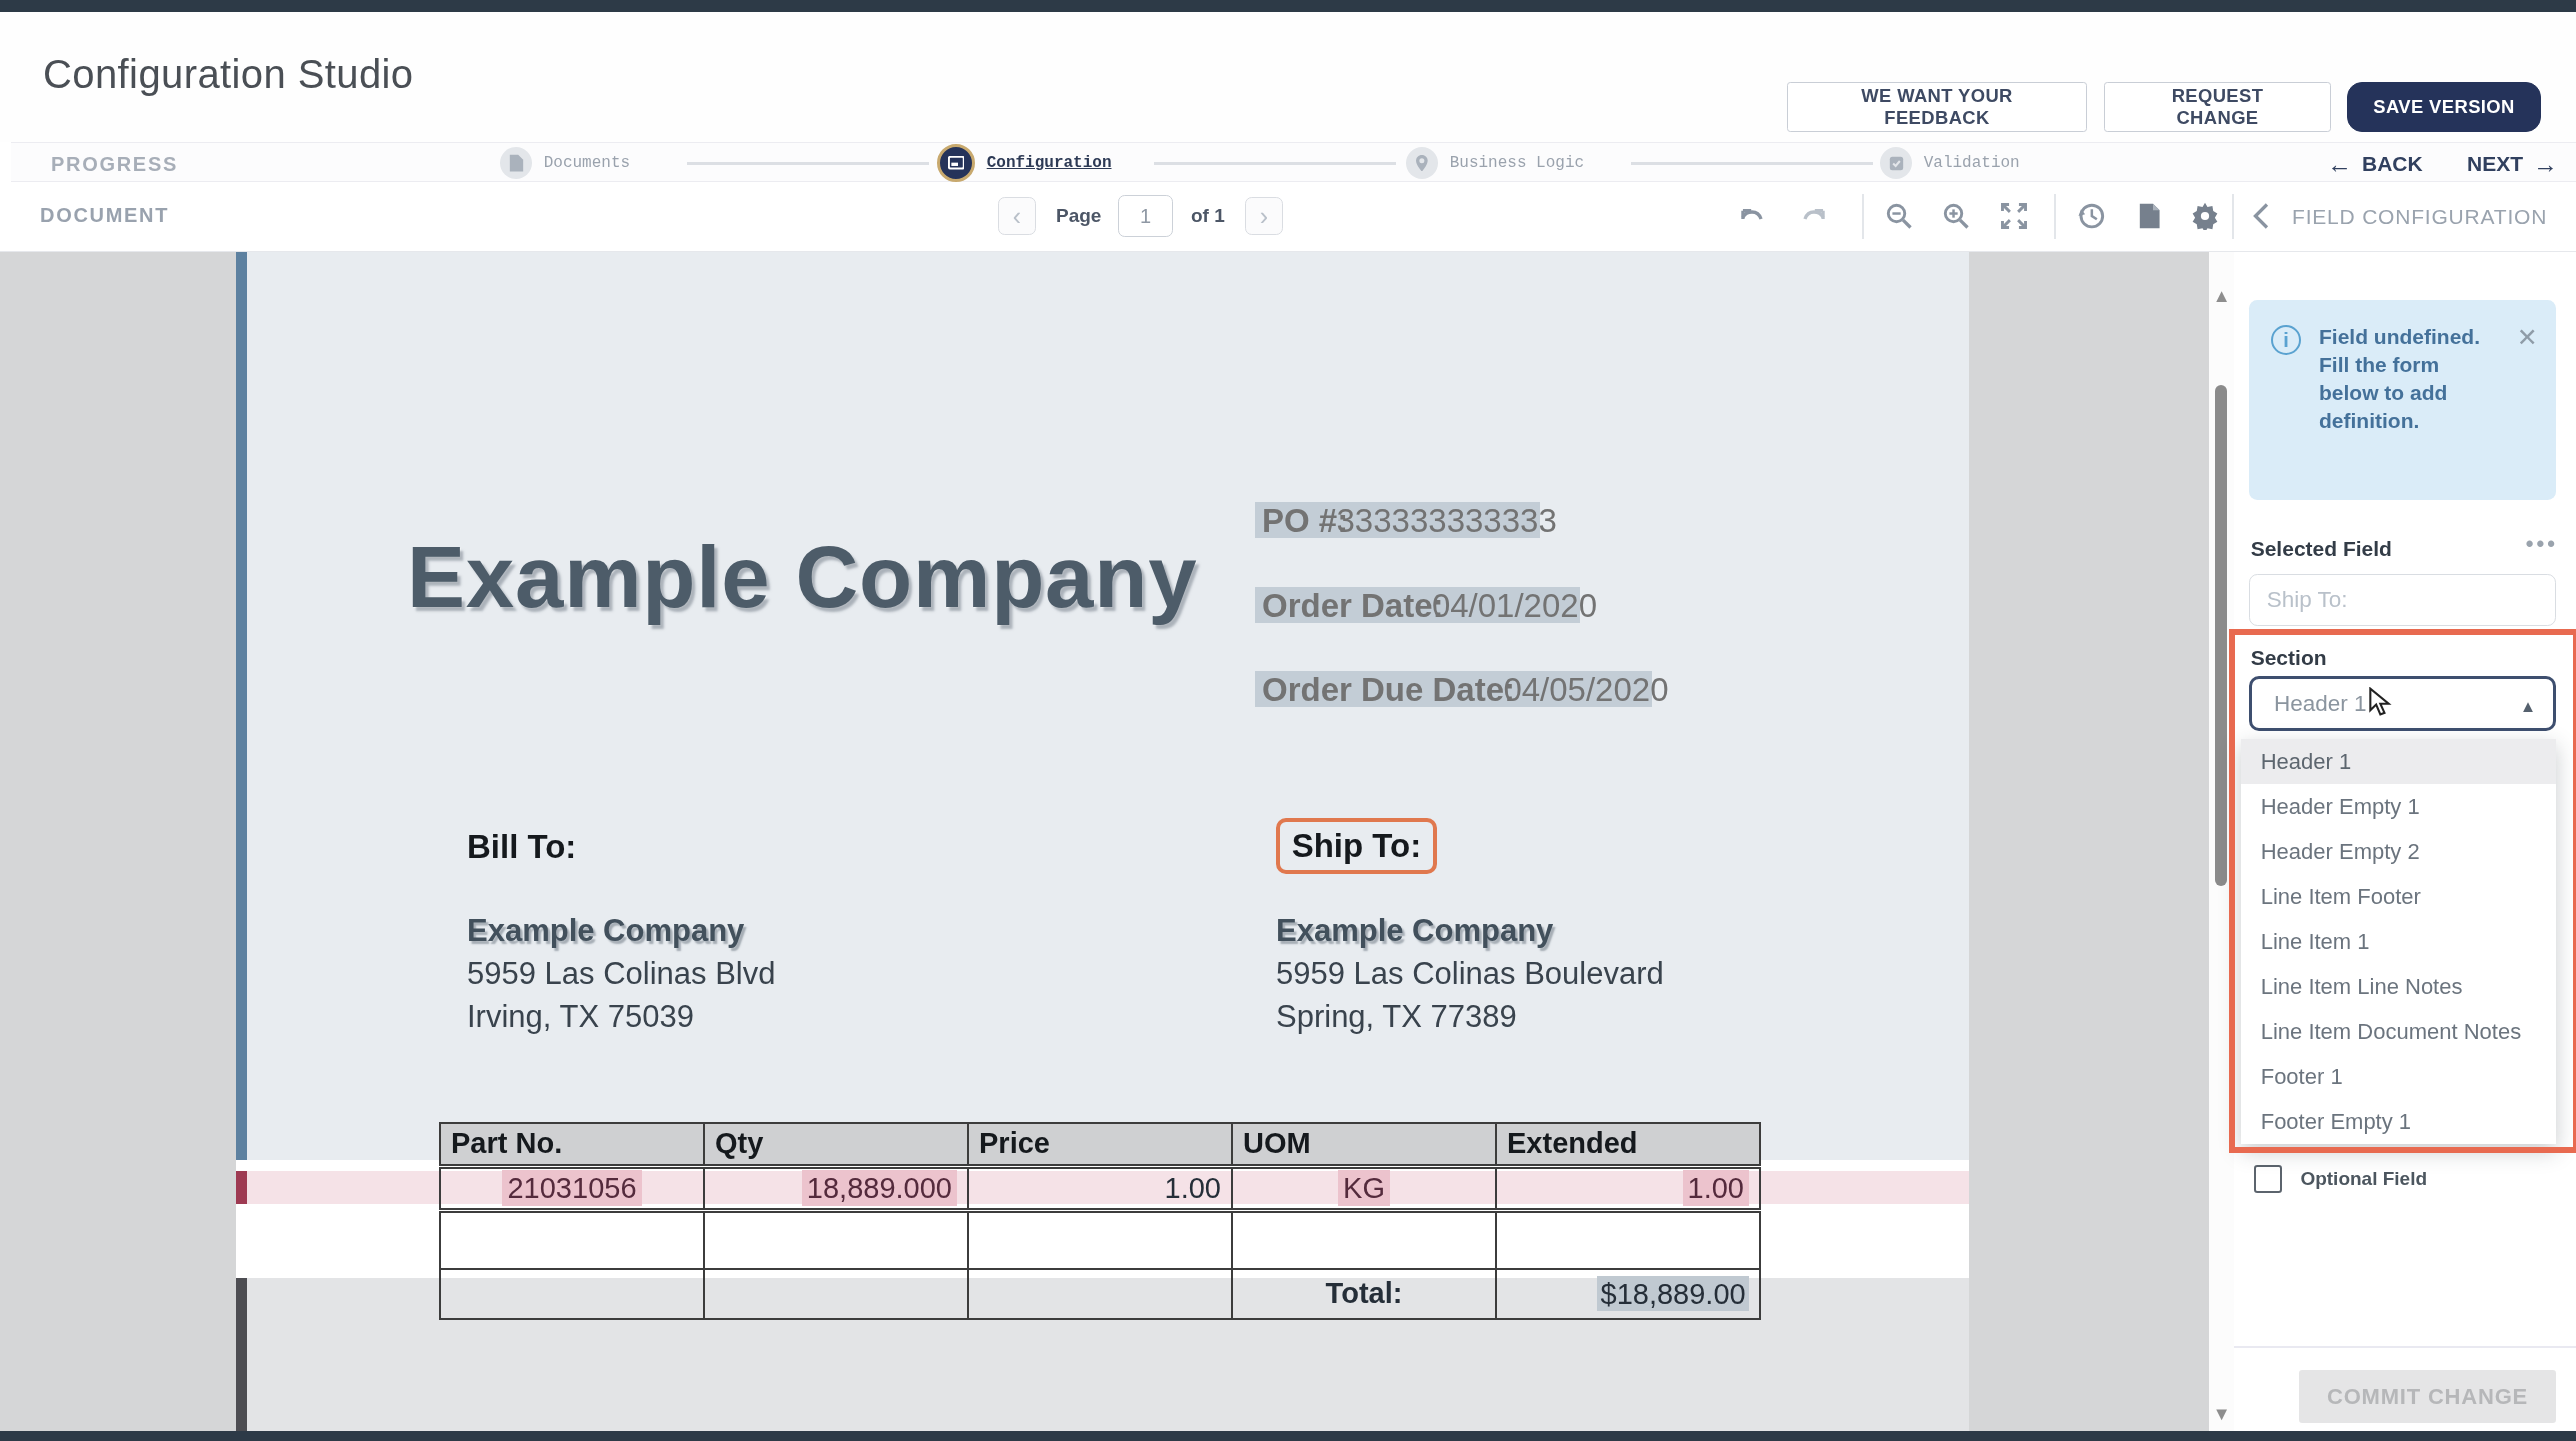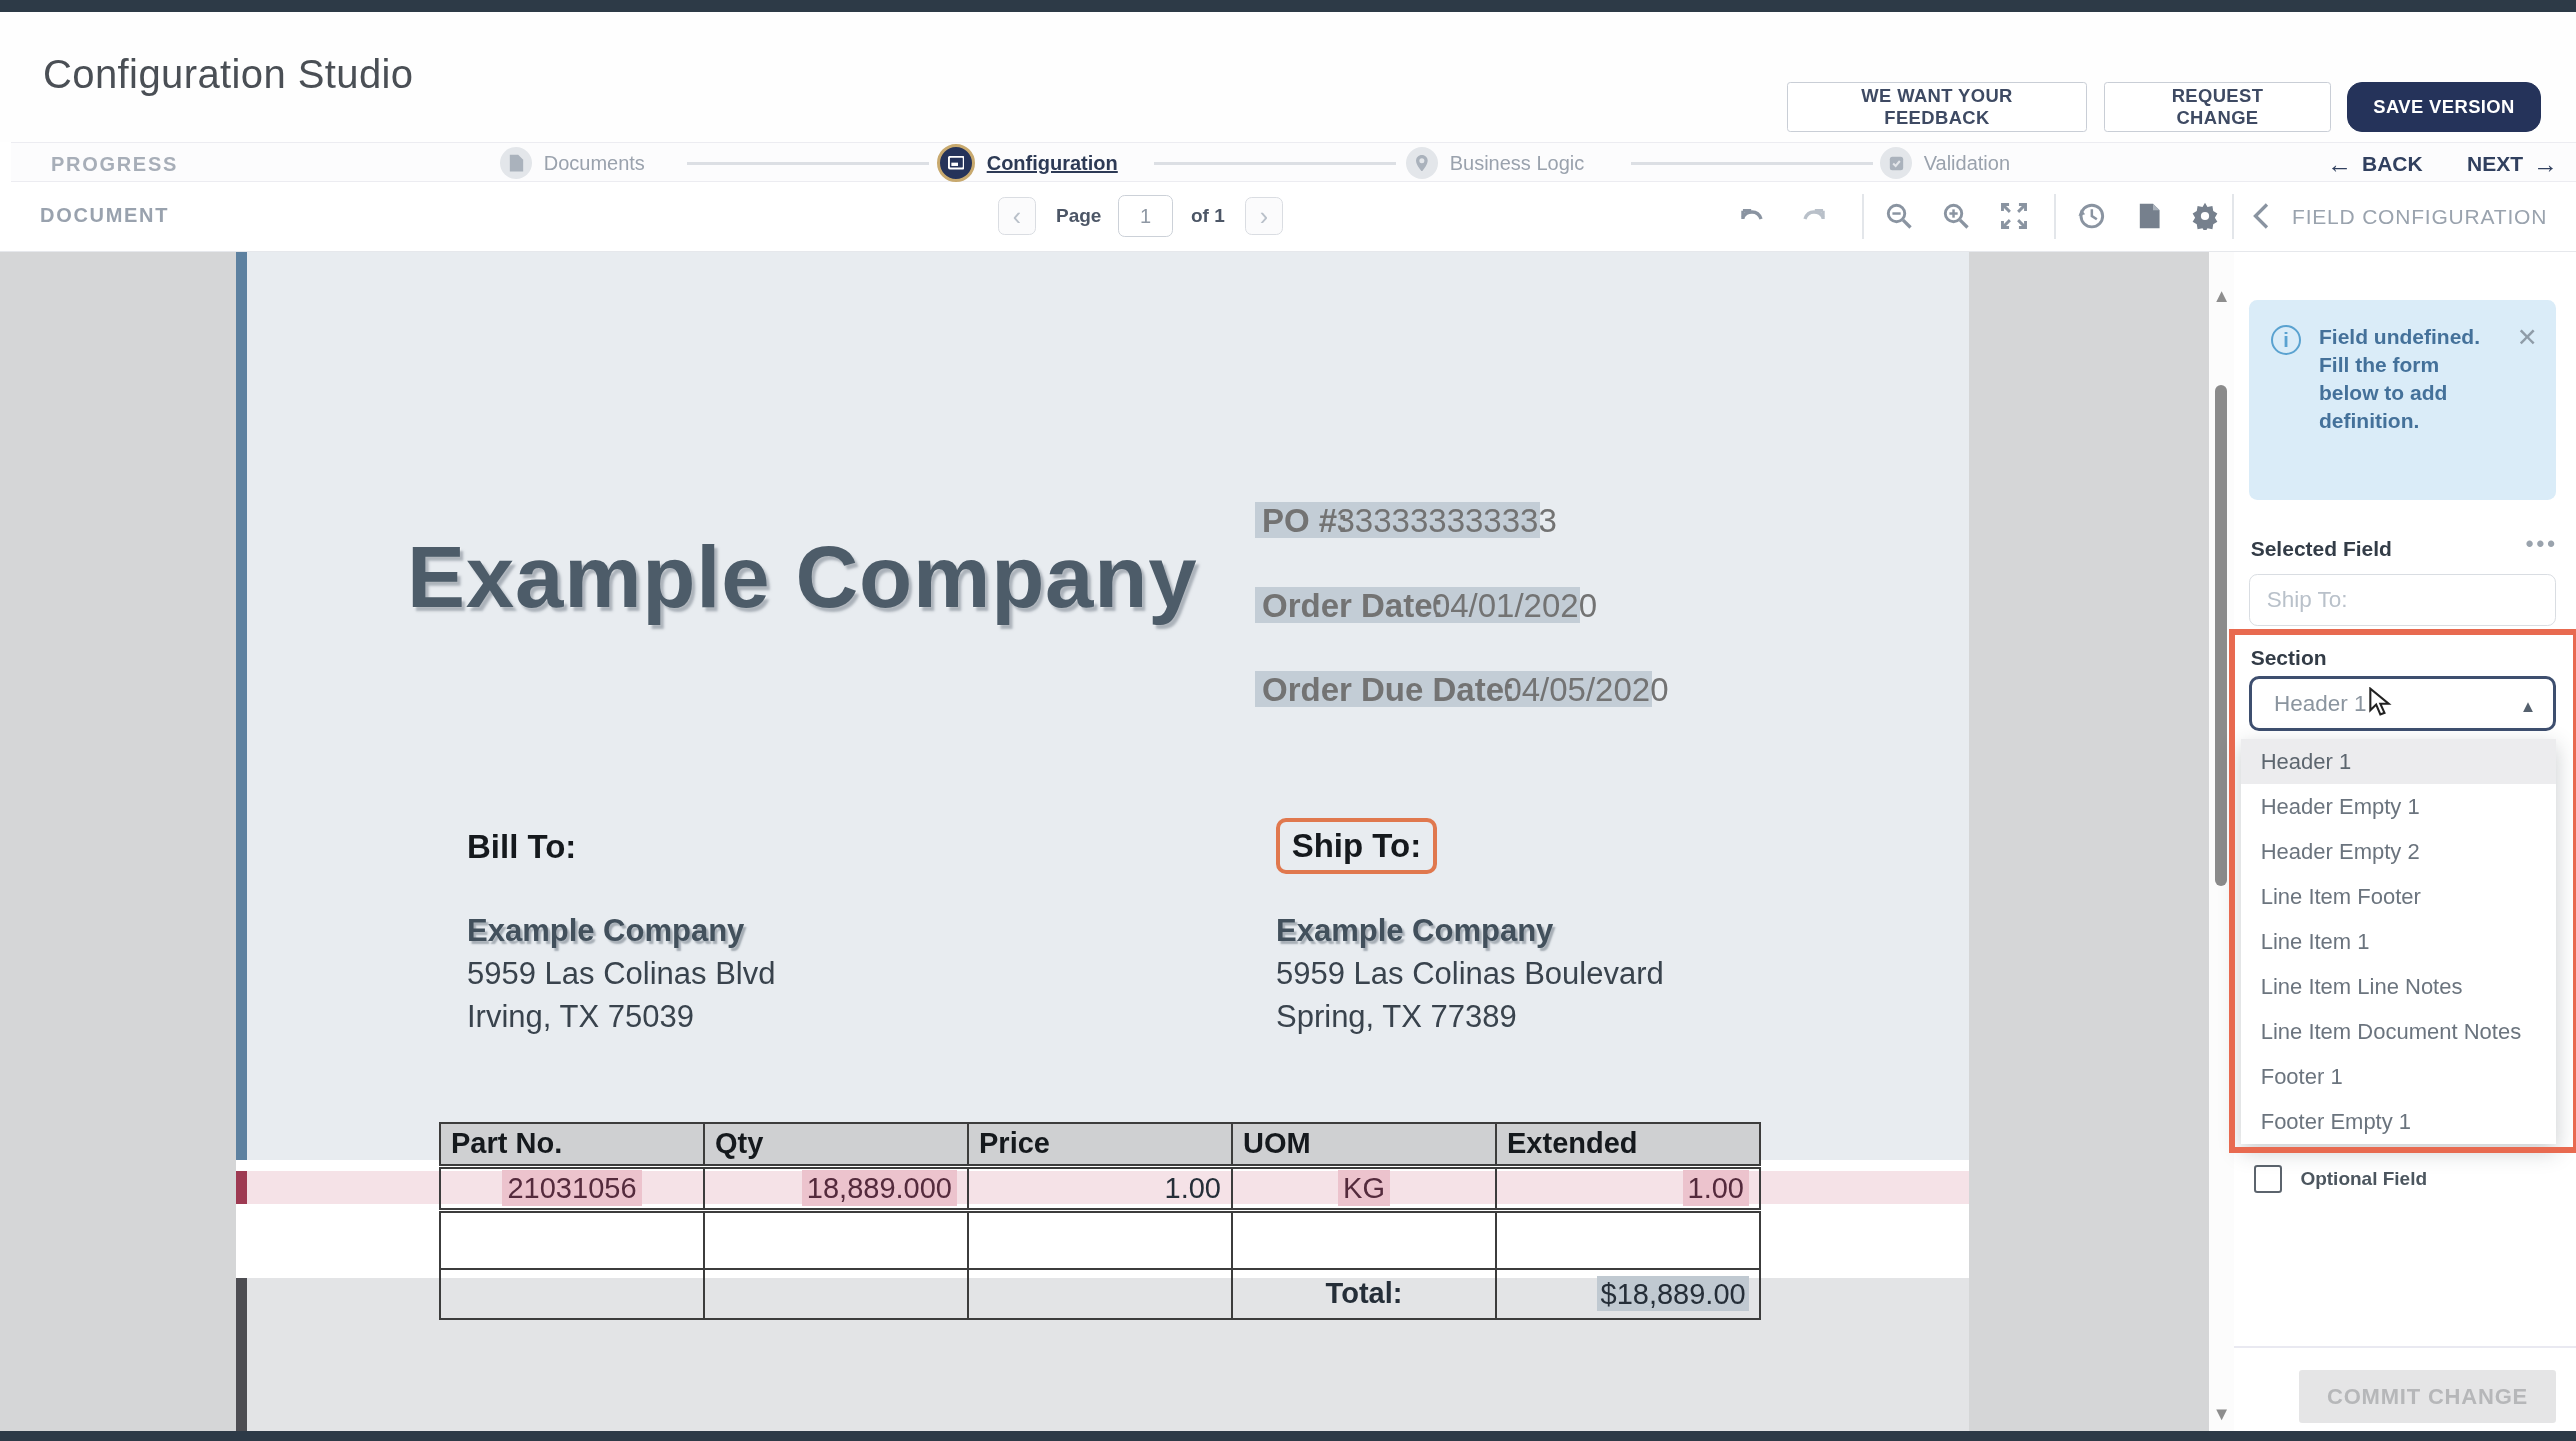--- a/index.html
+++ b/index.html
@@ -21,21 +21,21 @@
 
   
   #progressrow { position:absolute; left:0; top:142px; width:2576px; height:40px; background:#fcfcfd;
     border-top:0.8px solid #ececf1; border-bottom:0.8px solid #ececf1;margin-left:11px; }
   #progress-label { position:absolute; left:40px; top:10px; font-size:20px; font-weight:bold;
     color:#a7aeb8; letter-spacing:1.7px; }
   .step { position:absolute; top:0; height:40px; display:flex; align-items:center; gap:11.7px; }
   .step-circle { width:32px; height:32px; border-radius:50%; background:#e3e6ea; display:flex;
     align-items:center; justify-content:center; }
   .step-circle svg { display:block; }
-  .step-label { font-size:20px; color:#9aa2ad; }
+  .step-label { font-size:16px; color:#9aa2ad;font-family:Liberation Mono, monospace; }
   .step.active .step-circle { width:38px; height:38px; background:#25335a; border:3.3px solid #c8a96e; }
   .step.active .step-label { color:#2d3a55; font-weight:bold; text-decoration:underline; }
   .connector { position:absolute; top:19px; height:2.5px; background:#dcdfe4; }
   #nav-back, #nav-next { position:absolute; top:6.7px; display:flex; align-items:center; gap:10px;
     font-size:21px; font-weight:bold; color:#31405f; }
   #nav-back { left:2316px; } #nav-next { left:2456px; }
   .navarrow { font-size:25px; font-weight:normal; }
 
   
   #doctoolbar { position:absolute; left:0; top:182px; width:2576px; height:70px; background:#fff;

